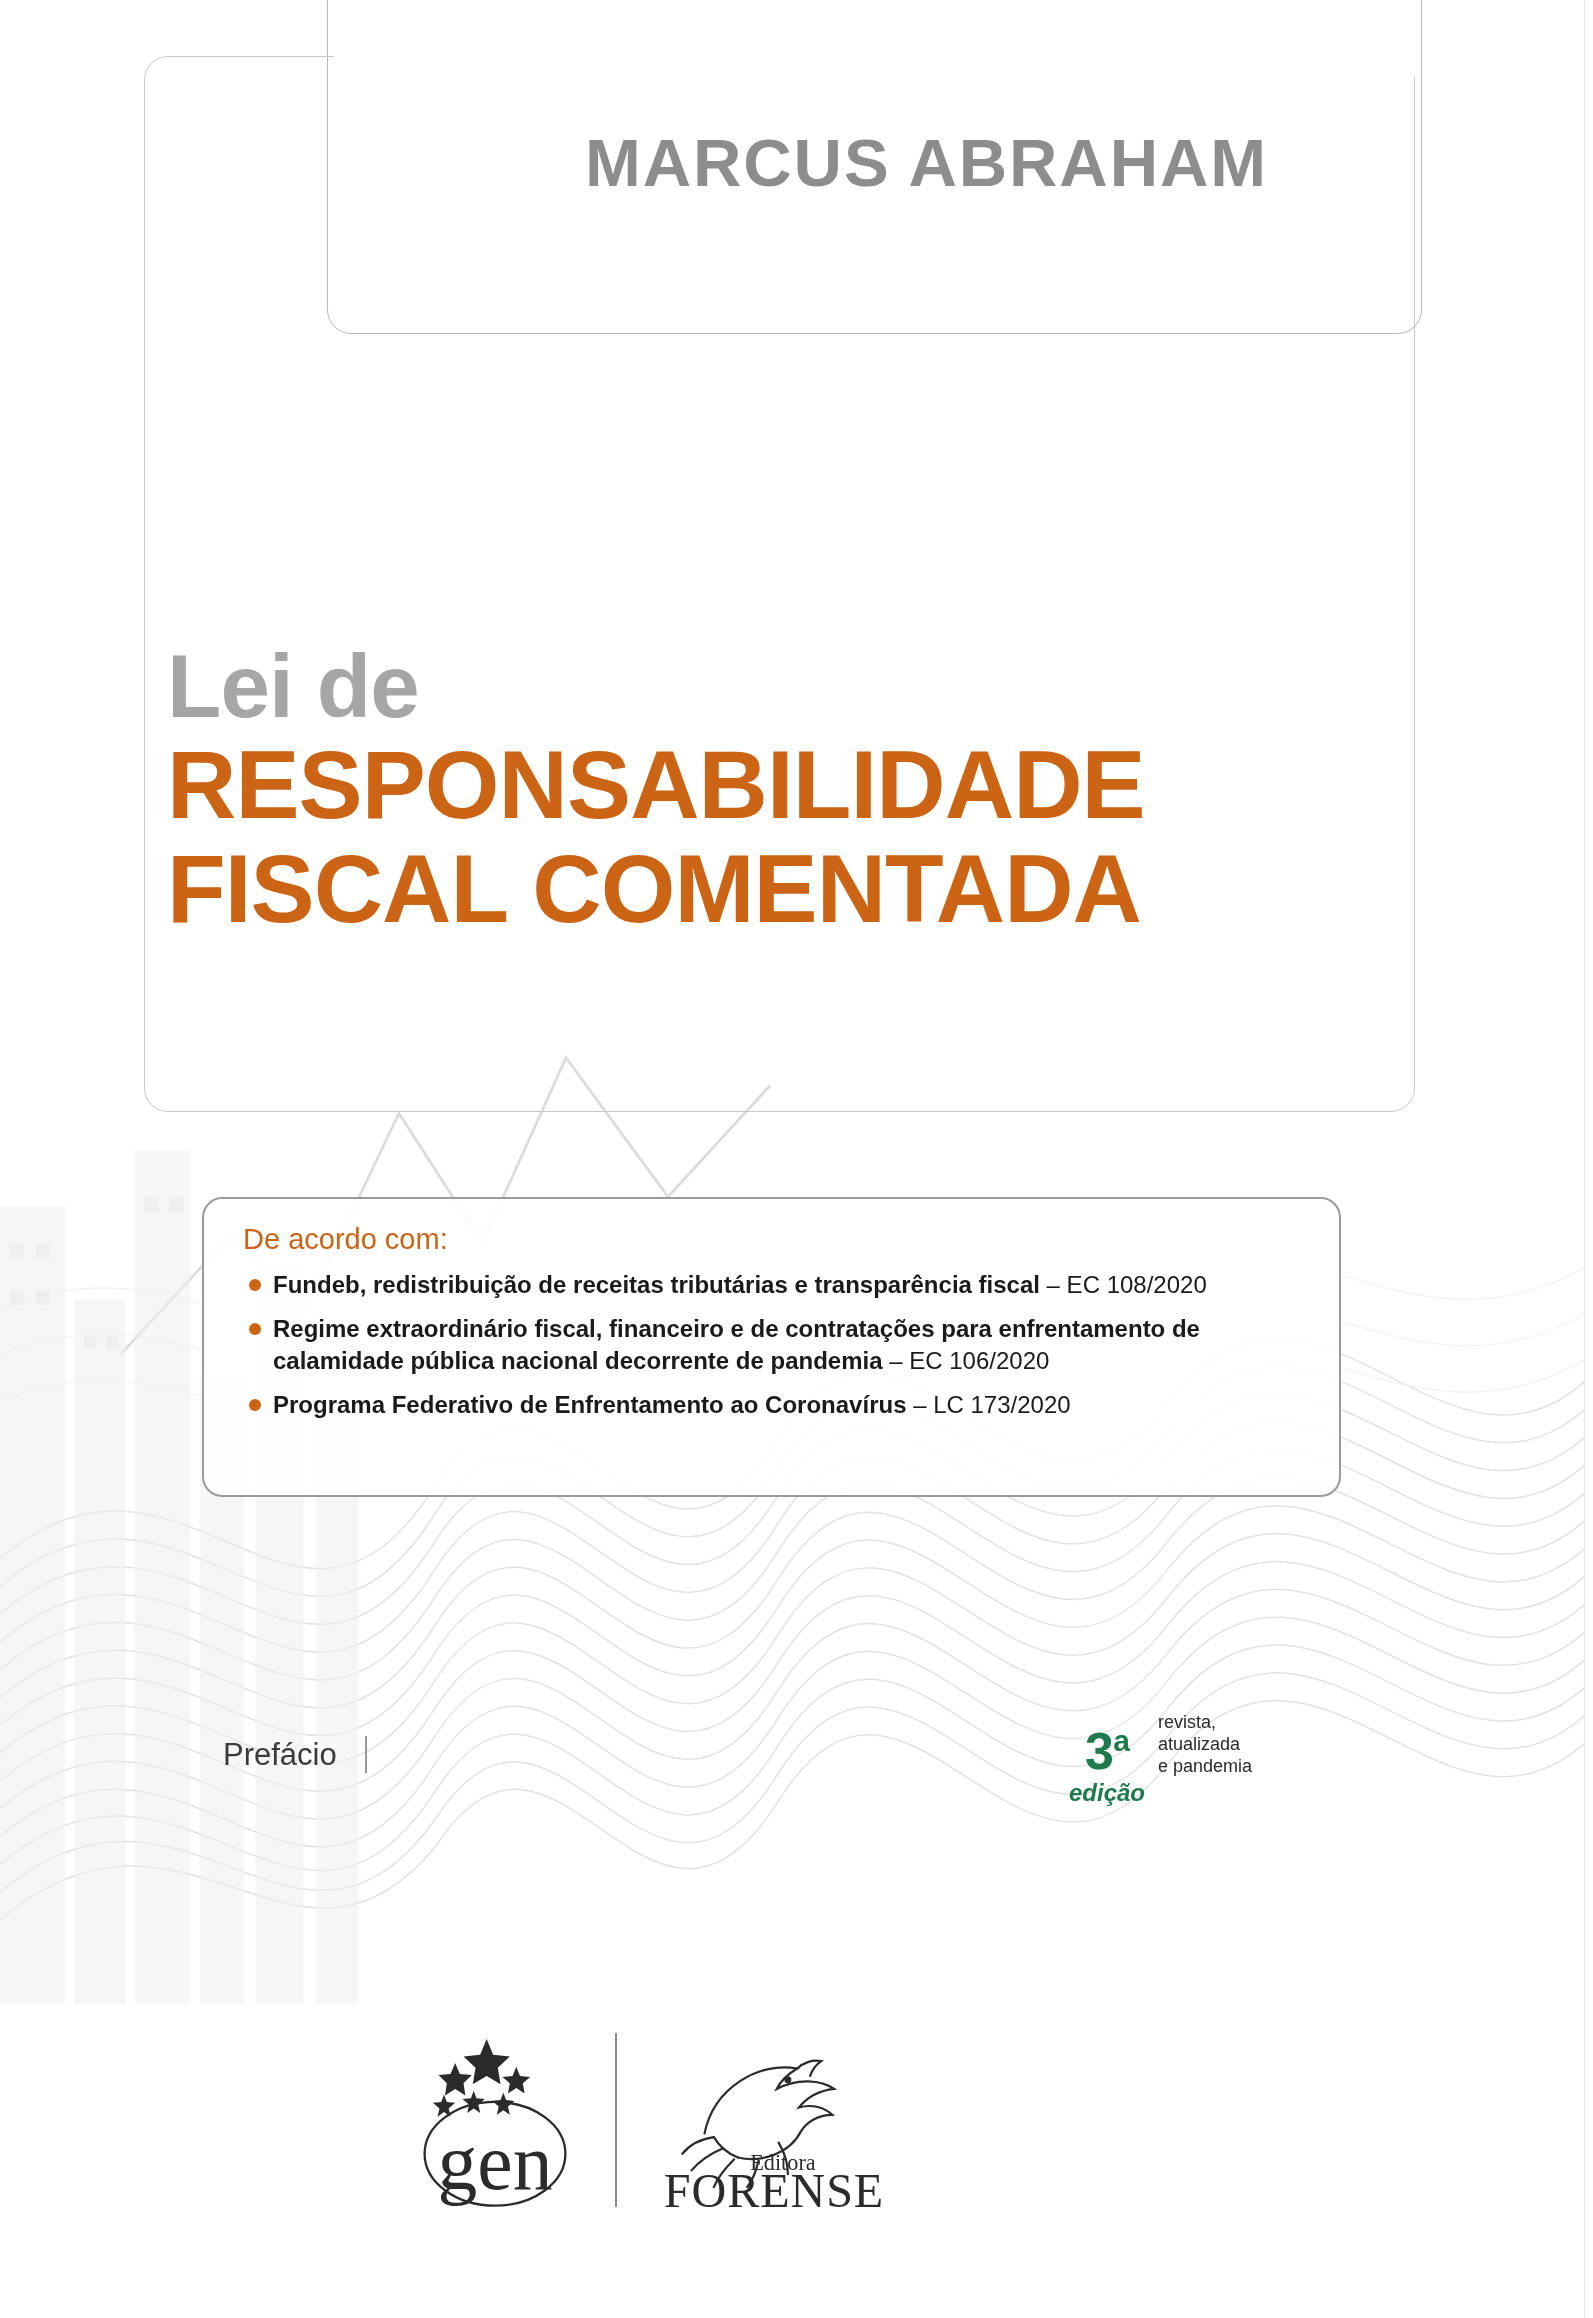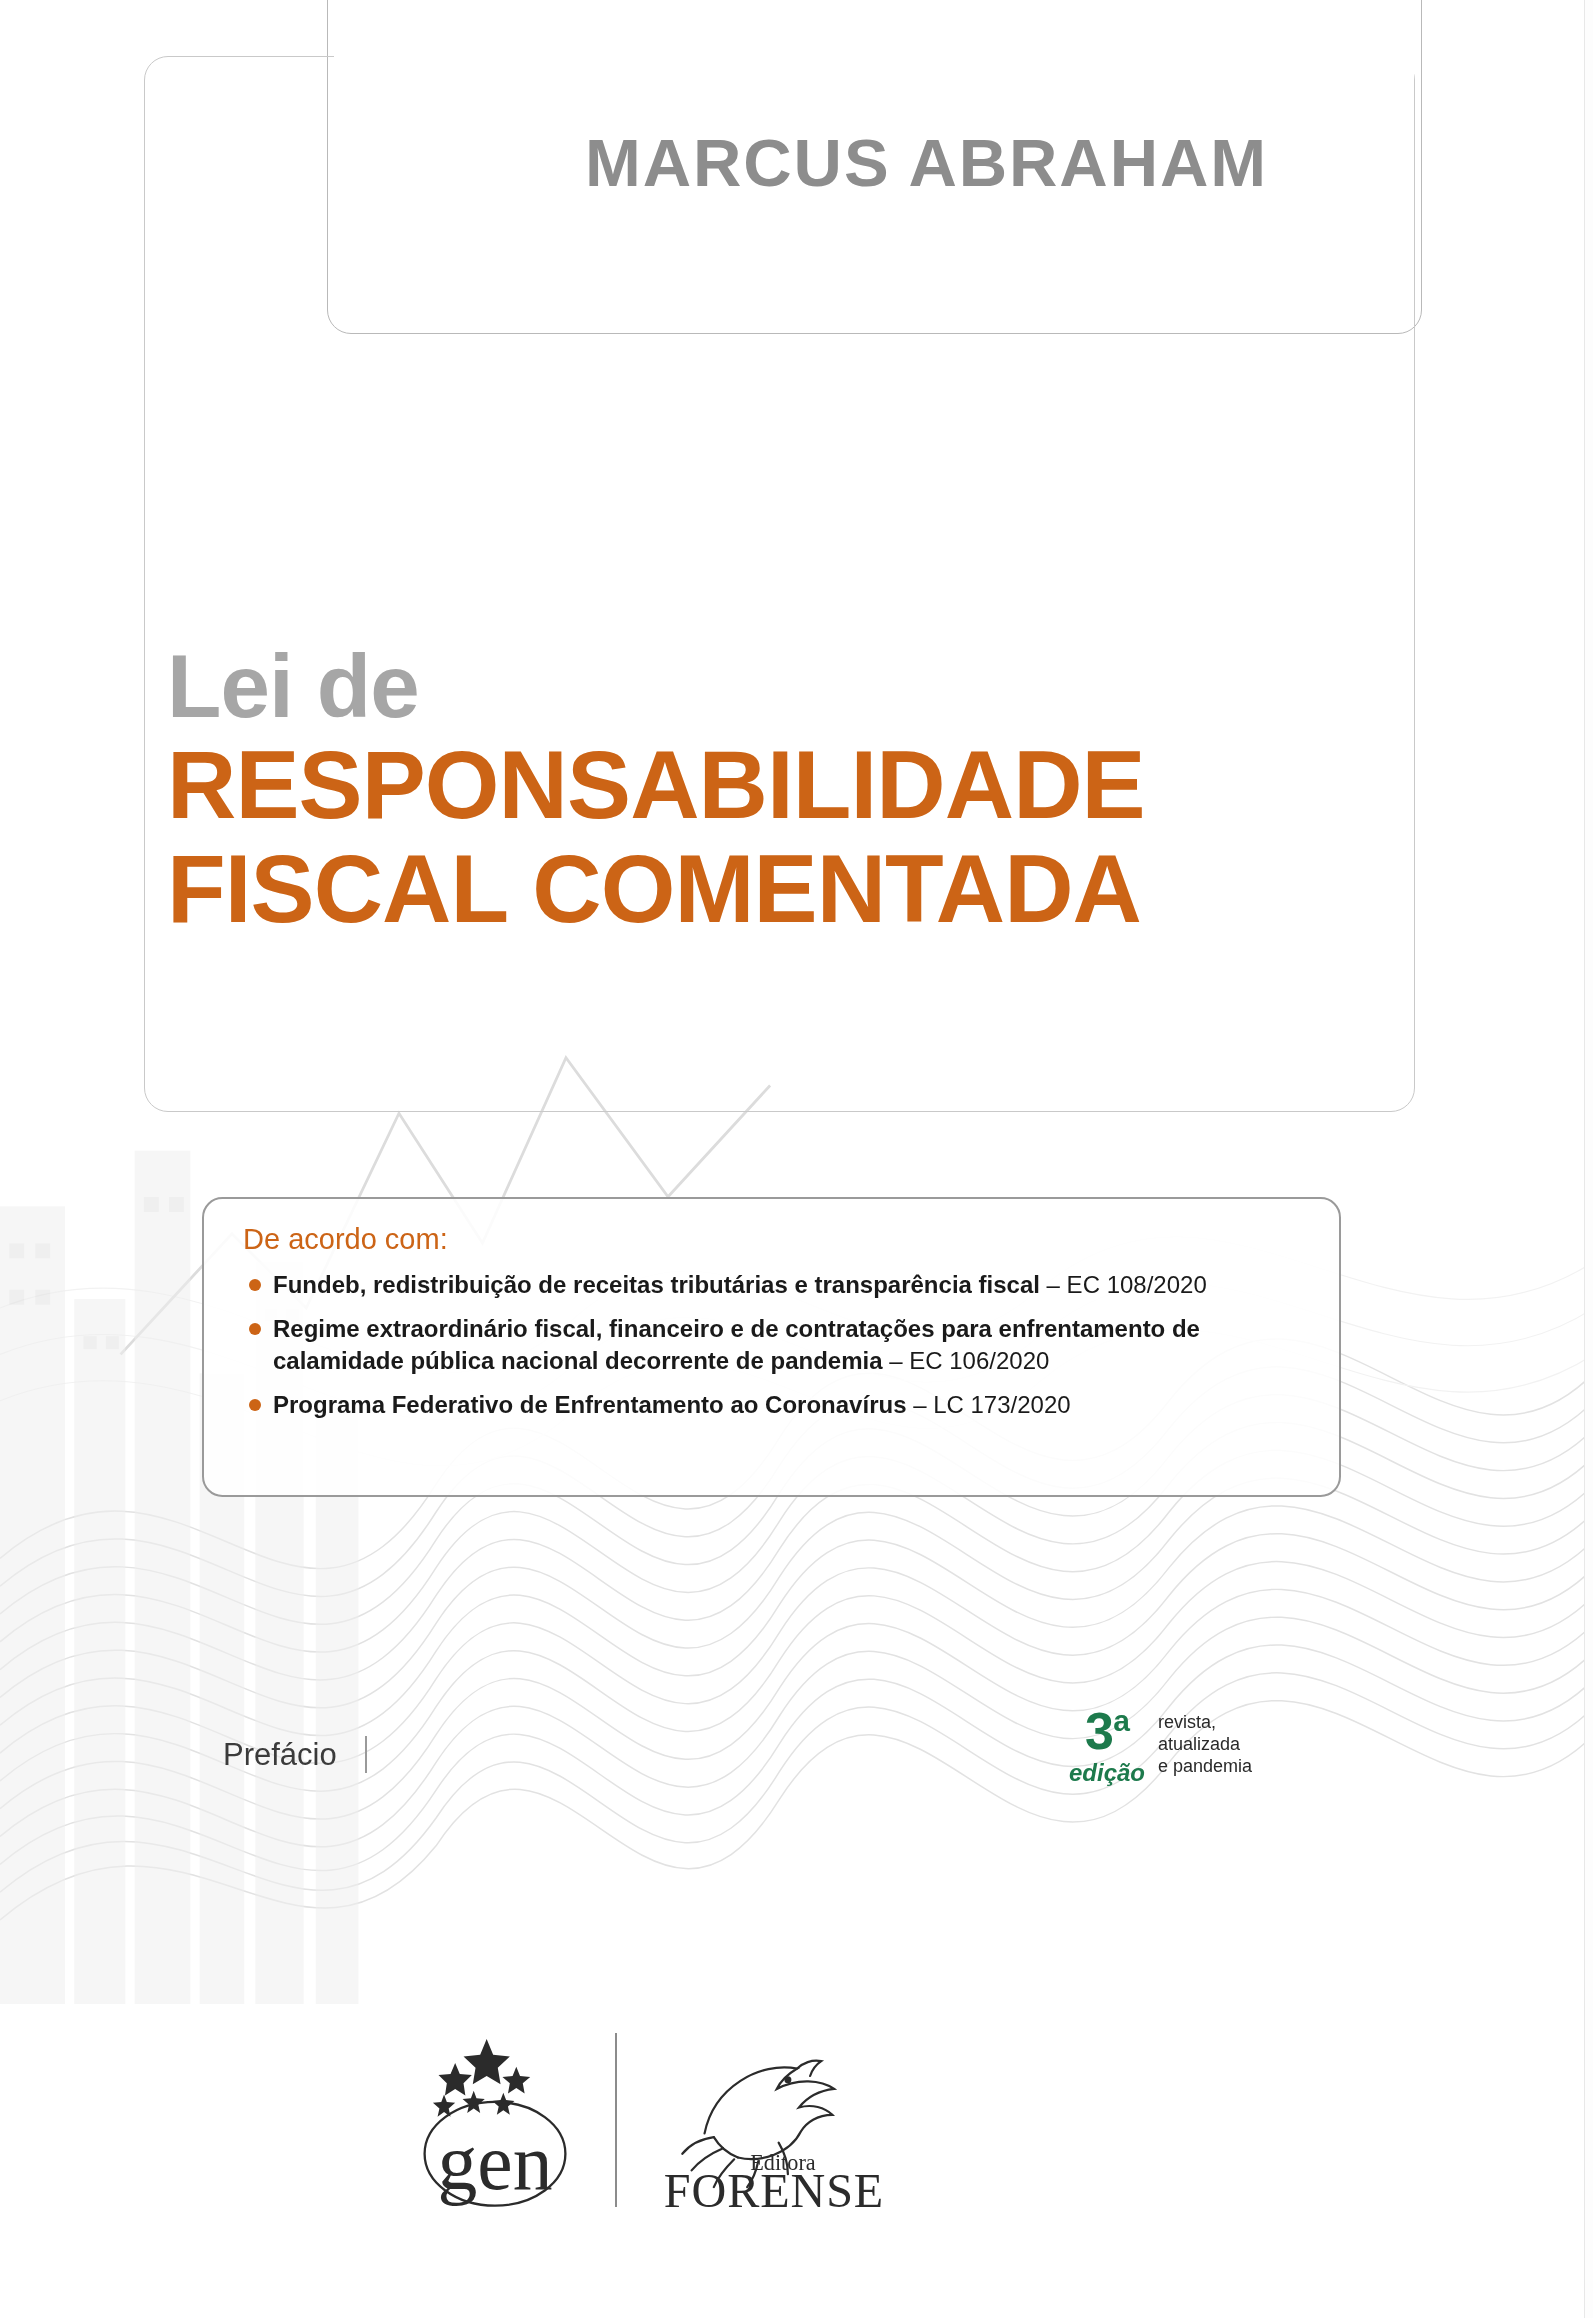--- a/index.html
+++ b/index.html
@@ -185,20 +185,21 @@
     display: flex;
     align-items: flex-start;
     gap: 13px;
   }
   .edition-num {
     font-size: 52px;
     font-weight: bold;
     color: #1d7a4c;
     line-height: 1;
     letter-spacing: -0.9px;
+    margin-top: 20px;
   }
   .edition-num sup {
     font-size: 30px;
   }
   .edition-word {
     display: block;
     font-size: 24px;
     font-style: italic;
     font-weight: bold;
     color: #1d7a4c;

